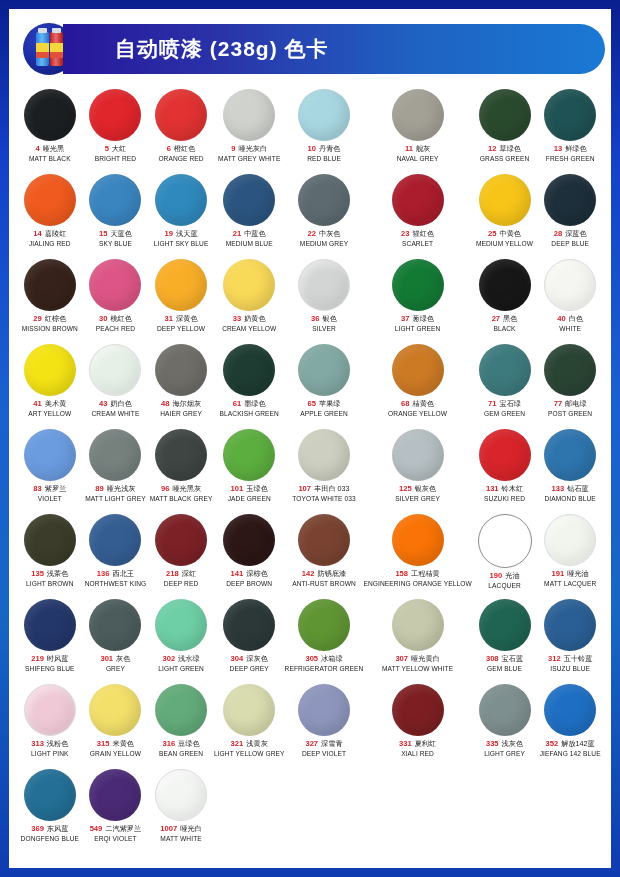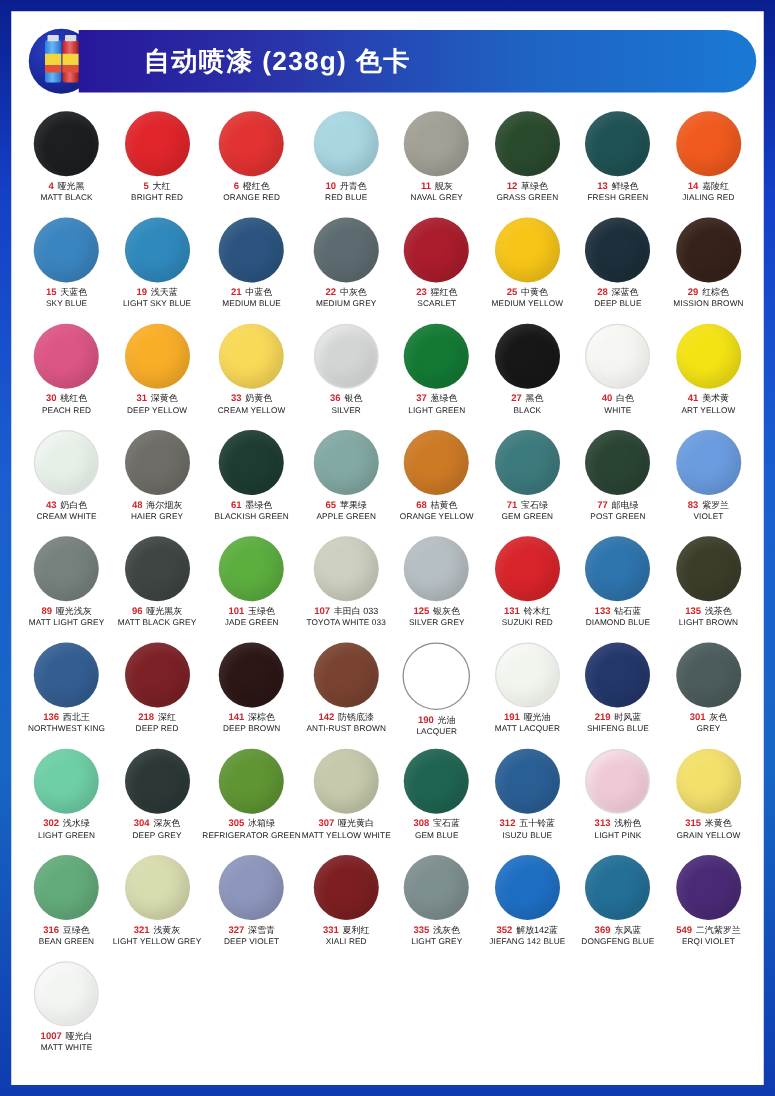--- a/index.html
+++ b/index.html
@@ -141,20 +141,27 @@
           </div>
         </div>
         <div class="cell">
           <div class="swatch" style="background: rgb(226, 50, 50);"></div>
           <div class="labels">
             <div class="cn-line"><span class="code">6</span><span class="cn">橙红色</span></div>
             <div class="en">ORANGE RED</div>
           </div>
         </div>
         <div class="cell">
+          <div class="swatch" style="background: rgb(207, 210, 205);"></div>
+          <div class="labels">
+            <div class="cn-line"><span class="code">9</span><span class="cn">哑光灰白</span></div>
+            <div class="en">MATT GREY WHITE</div>
+          </div>
+        </div>
+        <div class="cell">
           <div class="swatch" style="background: rgb(168, 215, 226);"></div>
           <div class="labels">
             <div class="cn-line"><span class="code">10</span><span class="cn">丹青色</span></div>
             <div class="en">RED BLUE</div>
           </div>
         </div>
         <div class="cell">
           <div class="swatch" style="background: rgb(163, 160, 150);"></div>
           <div class="labels">
             <div class="cn-line"><span class="code">11</span><span class="cn">舰灰</span></div>
@@ -425,20 +432,27 @@
           <div class="labels">
             <div class="cn-line"><span class="code">141</span><span class="cn">深棕色</span></div>
             <div class="en">DEEP BROWN</div>
           </div>
         </div>
         <div class="cell">
           <div class="swatch" style="background: rgb(122, 67, 49);"></div>
           <div class="labels">
             <div class="cn-line"><span class="code">142</span><span class="cn">防锈底漆</span></div>
             <div class="en">ANTI-RUST BROWN</div>
+          </div>
+        </div>
+        <div class="cell">
+          <div class="swatch" style="background: rgb(249, 115, 6);"></div>
+          <div class="labels">
+            <div class="cn-line"><span class="code">158</span><span class="cn">工程桔黄</span></div>
+            <div class="en">ENGINEERING ORANGE YELLOW</div>
           </div>
         </div>
         <div class="cell">
           <div class="swatch hollow" style="background: rgb(255, 255, 255);"></div>
           <div class="labels">
             <div class="cn-line"><span class="code">190</span><span class="cn">光油</span></div>
             <div class="en">LACQUER</div>
           </div>
         </div>
         <div class="cell">

